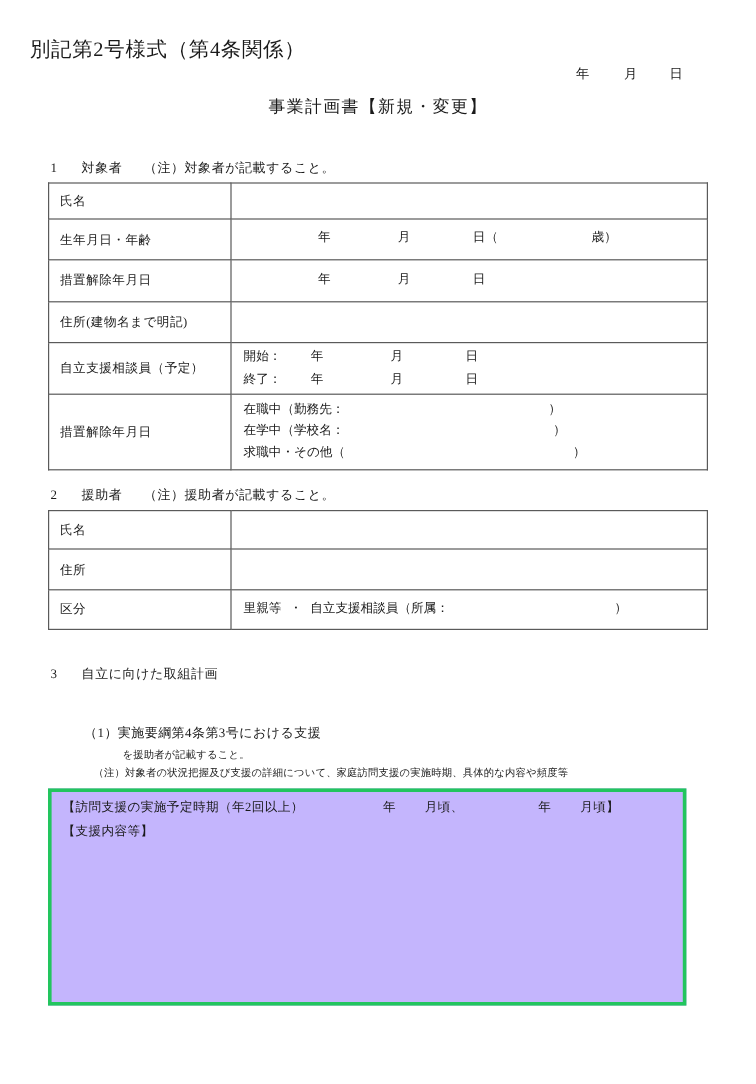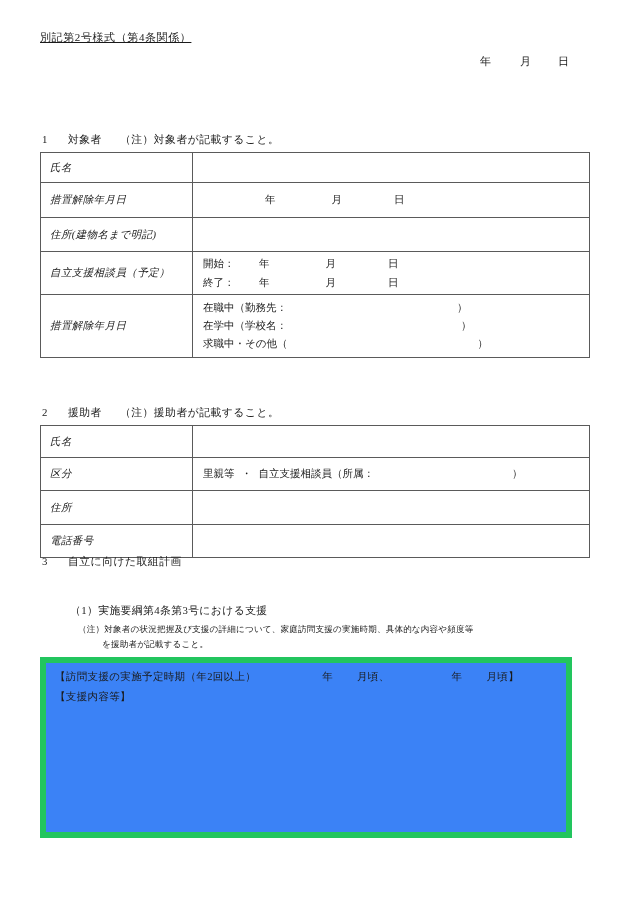--- a/index.html
+++ b/index.html
@@ -20,26 +20,25 @@
   .page {
     position: relative;
     width: 630px;
     height: 903px;
     box-sizing: border-box;
   }
 
   
   .doc-code {
     position: absolute;
-    left: 40px;
+    left: 25px;
     top: 30px;
-    font-size: 11px;
+    font-size: 17px;
     letter-spacing: 0.6px;
     white-space: nowrap;
-    text-decoration: underline;
   }
   .date-line {
     position: absolute;
     left: 480px;
     top: 54px;
     font-size: 11px;
     white-space: nowrap;
   }
   .date-line span { display: inline-block; }
   .date-line .y { width: 40px; }
@@ -92,21 +91,20 @@
   .form-table td {
     border: 1px solid #5a5a5a;
     padding: 0;
     vertical-align: middle;
   }
   .lbl-cell {
     width: 142px;
     padding-left: 9px !important;
     letter-spacing: 0.4px;
     white-space: nowrap;
-    font-style: italic;
   }
   .val-cell {
     width: 386px;
     padding-left: 10px !important;
   }
 
   .rowline { line-height: 1.0; white-space: nowrap; }
 
   
   .dt { white-space: nowrap; display: inline-block; }
@@ -122,23 +120,23 @@
   .stat-line .gap-a { display: inline-block; width: 170px; }
   .stat-line .gap-b { display: inline-block; width: 174px; }
   .stat-line .gap-c { display: inline-block; width: 190px; }
 
   .kubun .mid { display: inline-block; width: 24px; text-align: center; }
   .kubun .gap { display: inline-block; width: 138px; }
 
   
   .big-box {
     position: absolute;
-    border: 6px solid #22c55e;
+    border: 3px solid #22c55e;
     box-sizing: border-box;
-    background: #3b82f6;
+    background: #c4b5fd;
   }
   .big-box .bx-line {
     font-size: 10.5px;
     letter-spacing: 0.35px;
     white-space: nowrap;
     padding-left: 9px;
     line-height: 20px;
   }
   .big-box .bx-line:first-child { padding-top: 4px; }
   .bx-line .g1 { display: inline-block; width: 66px; }
@@ -150,30 +148,39 @@
 <body>
 
 <div class="page">
 
   <div class="doc-code">別記第2号様式（第4条関係）</div>
 
   <div class="date-line">
     <span class="y">年</span><span class="m">月</span><span class="d">日</span>
   </div>
 
+  <div class="doc-title">事業計画書【新規・変更】</div>
 
   <div class="sec-heading" style="left:42px; top:133px;">
     <span class="num">1</span><span>対象者</span><span class="note">（注）対象者が記載すること。</span>
   </div>
 
   <table class="form-table" style="left:40px; top:152px; width:530px;">
     <tbody>
       <tr>
         <td class="lbl-cell" style="height:29px;">氏名</td>
         <td class="val-cell"></td>
+      </tr>
+      <tr>
+        <td class="lbl-cell" style="height:33px;">生年月日・年齢</td>
+        <td class="val-cell">
+          <div class="rowline">
+            <span class="dt"><span class="sp-y"></span><span>年</span><span class="sp-m"></span><span>月</span><span class="sp-d"></span><span>日</span></span><span>（</span><span class="age-gap"></span><span>歳）</span>
+          </div>
+        </td>
       </tr>
       <tr>
         <td class="lbl-cell" style="height:34px;margin-left:16px;">措置解除年月日</td>
         <td class="val-cell">
           <div class="rowline">
             <span class="dt"><span class="sp-y"></span><span>年</span><span class="sp-m"></span><span>月</span><span class="sp-d"></span><span>日</span></span>
           </div>
         </td>
       </tr>
       <tr>
@@ -206,47 +213,43 @@
     <span class="num">2</span><span>援助者</span><span class="note">（注）援助者が記載すること。</span>
   </div>
 
   <table class="form-table" style="left:40px; top:425px; width:530px;">
     <tbody>
       <tr>
         <td class="lbl-cell" style="height:31px;">氏名</td>
         <td class="val-cell"></td>
       </tr>
       <tr>
+        <td class="lbl-cell" style="height:33px;">住所</td>
+        <td class="val-cell"></td>
+      </tr>
+      <tr>
         <td class="lbl-cell" style="height:32px;">区分</td>
         <td class="val-cell">
           <div class="rowline kubun"><span>里親等</span><span class="mid">・</span><span>自立支援相談員（所属：</span><span class="gap"></span><span>）</span></div>
         </td>
-      </tr>
-      <tr>
-        <td class="lbl-cell" style="height:33px;">住所</td>
-        <td class="val-cell"></td>
-      </tr>
-      <tr>
-        <td class="lbl-cell" style="height:32px;">電話番号</td>
-        <td class="val-cell"></td>
       </tr>
     </tbody>
   </table>
 
   <div class="sec-heading" style="left:42px; top:555px;">
     <span class="num">3</span><span>自立に向けた取組計画</span>
   </div>
 
   <div class="sub-heading" style="left:42px; top:604px;">
     <span>（1）</span><span>実施要綱第4条第3号における支援</span>
   </div>
 
   <div class="note-block" style="left:78px; top:622px;">
+    <div style="padding-left:24px;">を援助者が記載すること。</div>
     <div>（注）対象者の状況把握及び支援の詳細について、家庭訪問支援の実施時期、具体的な内容や頻度等</div>
-    <div style="padding-left:24px;">を援助者が記載すること。</div>
   </div>
 
   <div class="big-box" style="left:40px; top:657px; width:532px; height:181px;">
     <div class="bx-line"><span>【訪問支援の実施予定時期（年2回以上）</span><span class="g1"></span><span>年</span><span class="g2"></span><span>月頃、</span><span class="g3"></span><span>年</span><span class="g4"></span><span>月頃】</span></div>
     <div class="bx-line">【支援内容等】</div>
     <div class="bx-line"></div>
   </div>
 
 </div>
 

